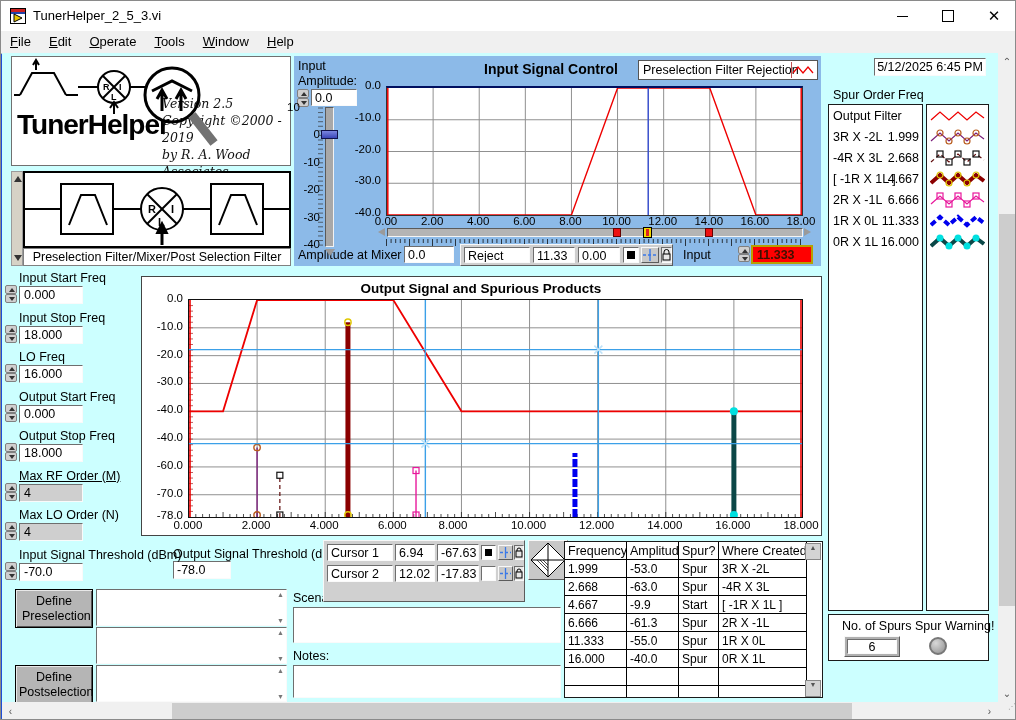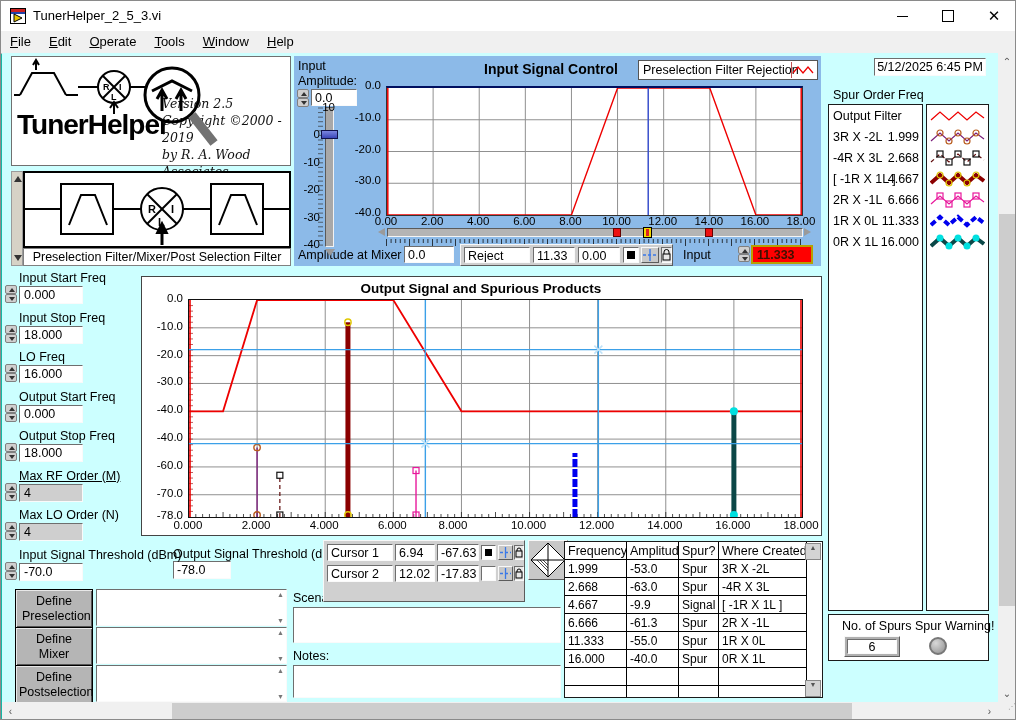--- a/index.html
+++ b/index.html
@@ -1,16 +1,16 @@
 <!DOCTYPE html>
 <html><head>
 <meta charset="utf-8">
 <style>
   html,body{margin:0;padding:0;background:#777;font-family:"Liberation Sans",sans-serif;}
-  .win{position:relative;width:1016px;height:720px;background:#14b8a6;border:1px solid #8a8a8a;box-sizing:border-box;overflow:hidden;}
+  .win{position:relative;width:1016px;height:720px;background:#1d4ed8;border:1px solid #8a8a8a;box-sizing:border-box;overflow:hidden;}
   .abs{position:absolute;}
   .titlebar{position:absolute;left:0;top:0;width:1016px;height:30px;background:#ffffff;}
   .apptitle{position:absolute;left:32px;top:7px;font-size:13px;color:#000;}
   .wbtn{position:absolute;top:0;width:46px;height:30px;display:flex;align-items:center;justify-content:center;}
   .menubar{position:absolute;left:0;top:30px;width:1016px;height:22px;background:#f0f0f0;border-bottom:1px solid #b8b8b8;font-size:13px;}
   .menuitem{display:inline-block;padding:3px 9px 0 9px;color:#000;}
   .menuitem u{text-decoration:underline;}
   .content{position:absolute;left:1px;top:52px;width:996px;height:649px;background:#ccffff;}
   .panelblue{position:absolute;background:#8cbae8;}
   .whitebox{position:absolute;background:#fff;border:1px solid #707070;box-sizing:border-box;}
@@ -543,23 +543,20 @@
   </div>
   <div id="output-ticklabels"></div>
 
   <div id="left-controls"></div>
   <div class="lbl" style="left:172px;top:546px;">Output Signal Threshold (dBm)</div>
   <div class="abs sunken val" style="left:172px;top:560px;width:58px;height:18px;">-78.0</div>
 
   <div class="graybtn" style="left:14px;top:588px;width:76px;height:37px;line-height:15px;">
       <span style="width:64px;display:inline-block;">Define Preselection</span>
     </div>
-  <div class="graybtn" style="left:14px;top:626px;width:76px;height:37px;line-height:15px;">
-      <span style="width:50px;display:inline-block;">Define Mixer</span>
-    </div>
   <div class="graybtn" style="left:14px;top:664px;width:76px;height:37px;line-height:15px;">
       <span style="width:70px;display:inline-block;">Define Postselection</span>
     </div>
   <div class="abs sunken" style="left:95px;top:588px;width:191px;height:37px;">
       <span class="abs" style="right:2px;top:1px;font-size:7px;color:#777;">▲</span>
       <span class="abs" style="right:2px;bottom:1px;font-size:7px;color:#777;">▼</span>
     </div>
   <div class="abs sunken" style="left:95px;top:626px;width:191px;height:37px;">
       <span class="abs" style="right:2px;top:1px;font-size:7px;color:#777;">▲</span>
       <span class="abs" style="right:2px;bottom:1px;font-size:7px;color:#777;">▼</span>
@@ -627,21 +624,21 @@
       <div class="cell" style="left: 0px; top: 18px; width: 62px; height: 18px; border-bottom: 1px solid rgb(0, 0, 0);">1.999</div>
       <div class="cell" style="left: 62px; top: 18px; width: 52px; height: 18px; border-bottom: 1px solid rgb(0, 0, 0);">-53.0</div>
       <div class="cell" style="left: 114px; top: 18px; width: 40px; height: 18px; border-bottom: 1px solid rgb(0, 0, 0);">Spur</div>
       <div class="cell" style="left: 154px; top: 18px; width: 88px; height: 18px; border-bottom: 1px solid rgb(0, 0, 0);">3R X -2L</div>
       <div class="cell" style="left: 0px; top: 36px; width: 62px; height: 18px; border-bottom: 1px solid rgb(0, 0, 0);">2.668</div>
       <div class="cell" style="left: 62px; top: 36px; width: 52px; height: 18px; border-bottom: 1px solid rgb(0, 0, 0);">-63.0</div>
       <div class="cell" style="left: 114px; top: 36px; width: 40px; height: 18px; border-bottom: 1px solid rgb(0, 0, 0);">Spur</div>
       <div class="cell" style="left: 154px; top: 36px; width: 88px; height: 18px; border-bottom: 1px solid rgb(0, 0, 0);">-4R X 3L</div>
       <div class="cell" style="left: 0px; top: 54px; width: 62px; height: 18px; border-bottom: 1px solid rgb(0, 0, 0);">4.667</div>
       <div class="cell" style="left: 62px; top: 54px; width: 52px; height: 18px; border-bottom: 1px solid rgb(0, 0, 0);">-9.9</div>
-      <div class="cell" style="left: 114px; top: 54px; width: 40px; height: 18px; border-bottom: 1px solid rgb(0, 0, 0);">Signal</div>
+      <div class="cell" style="left: 114px; top: 54px; width: 40px; height: 18px; border-bottom: 1px solid rgb(0, 0, 0);">Start</div>
       <div class="cell" style="left: 154px; top: 54px; width: 88px; height: 18px; border-bottom: 1px solid rgb(0, 0, 0);">[ -1R X 1L ]</div>
       <div class="cell" style="left: 0px; top: 72px; width: 62px; height: 18px; border-bottom: 1px solid rgb(0, 0, 0);">6.666</div>
       <div class="cell" style="left: 62px; top: 72px; width: 52px; height: 18px; border-bottom: 1px solid rgb(0, 0, 0);">-61.3</div>
       <div class="cell" style="left: 114px; top: 72px; width: 40px; height: 18px; border-bottom: 1px solid rgb(0, 0, 0);">Spur</div>
       <div class="cell" style="left: 154px; top: 72px; width: 88px; height: 18px; border-bottom: 1px solid rgb(0, 0, 0);">2R X -1L</div>
       <div class="cell" style="left: 0px; top: 90px; width: 62px; height: 18px; border-bottom: 1px solid rgb(0, 0, 0);">11.333</div>
       <div class="cell" style="left: 62px; top: 90px; width: 52px; height: 18px; border-bottom: 1px solid rgb(0, 0, 0);">-55.0</div>
       <div class="cell" style="left: 114px; top: 90px; width: 40px; height: 18px; border-bottom: 1px solid rgb(0, 0, 0);">Spur</div>
       <div class="cell" style="left: 154px; top: 90px; width: 88px; height: 18px; border-bottom: 1px solid rgb(0, 0, 0);">1R X 0L</div>
       <div class="cell" style="left: 0px; top: 108px; width: 62px; height: 18px; border-bottom: 1px solid rgb(0, 0, 0);">16.000</div>
@@ -761,21 +758,21 @@
     <div style="position: absolute; left: 142px; top: 430.103px; width: 40px; text-align: right; font-size: 11.5px;">-40.0</div>
     <div style="position: absolute; left: 142px; top: 457.923px; width: 40px; text-align: right; font-size: 11.5px;">-60.0</div>
     <div style="position: absolute; left: 142px; top: 485.744px; width: 40px; text-align: right; font-size: 11.5px;">-70.0</div>
     <div style="position: absolute; left: 142px; top: 508px; width: 40px; text-align: right; font-size: 11.5px;">-78.0</div>
     <div style="position: absolute; left: 611.556px; top: 227px; width: 8px; height: 9px; background: rgb(238, 17, 17); border: 1px solid rgb(102, 0, 0); box-sizing: border-box;"></div>
     <div style="position: absolute; left: 642.289px; top: 226px; width: 9px; height: 11px; background: rgb(242, 216, 0); border: 1px solid rgb(0, 0, 0); box-sizing: border-box;">
       <div style="position: absolute; left: 2px; top: 1px; width: 3px; height: 7px; background: rgb(221, 34, 34);"></div>
     </div>
     <div style="position: absolute; left: 703.778px; top: 227px; width: 8px; height: 9px; background: rgb(238, 17, 17); border: 1px solid rgb(102, 0, 0); box-sizing: border-box;"></div>
     <div style="position: absolute; left: 324px; top: 106px; width: 9px; height: 140px; background: rgb(168, 168, 168); border-width: 1px; border-style: solid; border-image: initial; border-color: rgb(90, 90, 90) rgb(242, 242, 242) rgb(242, 242, 242) rgb(90, 90, 90); box-sizing: border-box;"></div>
-    <div style="position: absolute; left: 310px; top: 100px; width: 24px; text-align: right; font-size: 11.5px;">10</div>
+    <div style="position: absolute; left: 286px; top: 100px; width: 24px; text-align: left; font-size: 11.5px;">10</div>
     <div style="position: absolute; left: 295px; top: 127.4px; width: 24px; text-align: right; font-size: 11.5px;">0</div>
     <div style="position: absolute; left: 295px; top: 154.8px; width: 24px; text-align: right; font-size: 11.5px;">-10</div>
     <div style="position: absolute; left: 295px; top: 182.2px; width: 24px; text-align: right; font-size: 11.5px;">-20</div>
     <div style="position: absolute; left: 295px; top: 209.6px; width: 24px; text-align: right; font-size: 11.5px;">-30</div>
     <div style="position: absolute; left: 295px; top: 237px; width: 24px; text-align: right; font-size: 11.5px;">-40</div>
     <svg width="6" height="140" style="position:absolute;left:317px;top:106px">
       <line x1="0" y1="1" x2="5" y2="1" stroke="#333" stroke-width="0.7"></line>
       <line x1="0" y1="5.57" x2="5" y2="5.57" stroke="#333" stroke-width="0.7"></line>
       <line x1="0" y1="10.14" x2="5" y2="10.14" stroke="#333" stroke-width="0.7"></line>
       <line x1="0" y1="14.71" x2="5" y2="14.71" stroke="#333" stroke-width="0.7"></line>

